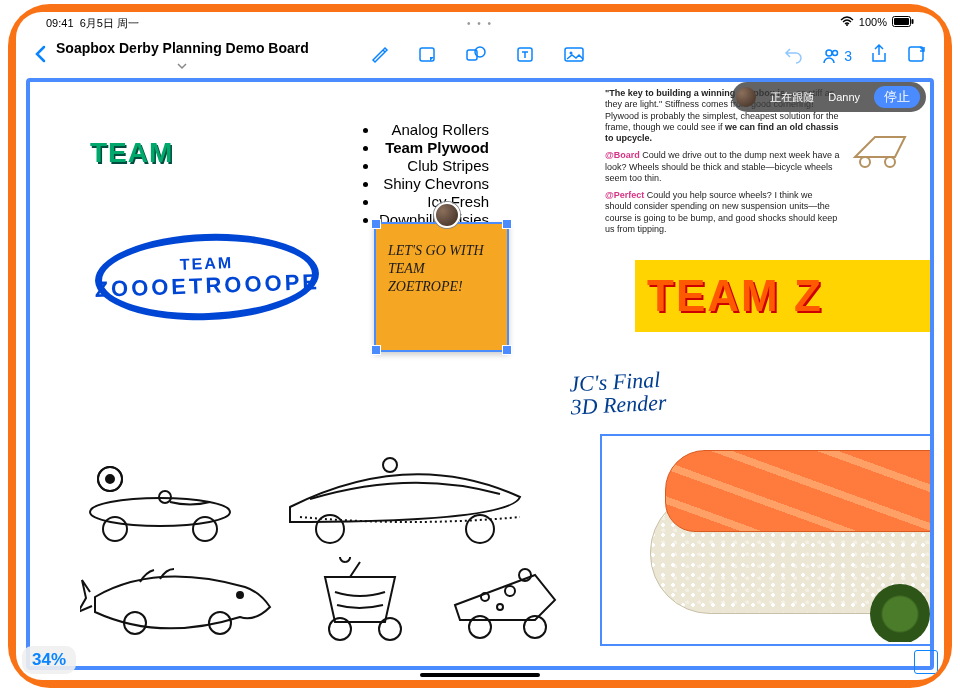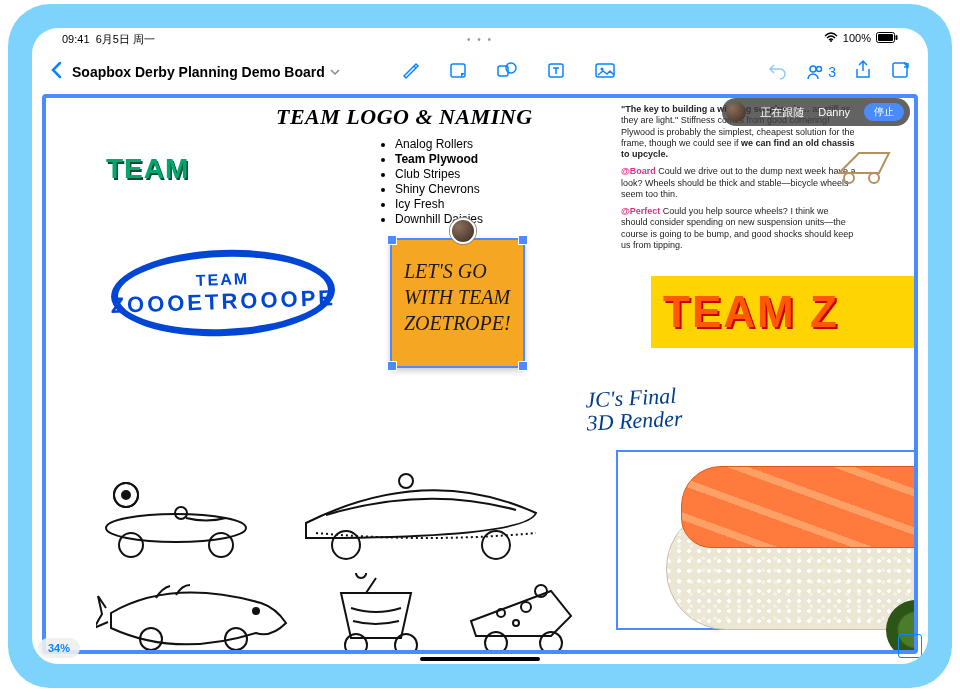--- a/index.html
+++ b/index.html
@@ -12,23 +12,23 @@
     overflow: hidden;
   }
 
   
   .device {
     position: absolute;
     left: 8px;
     top: 4px;
     right: 8px;
     bottom: 6px;
-    background: #7dd3fc;
+    background: #f97316;
     border-radius: 42px;
-    padding: 24px;
+    padding: 8px;
     box-sizing: border-box;
     text-decoration: underline;
   }
   .screen {
     position: relative;
     width: 100%;
     height: 100%;
     background: #fff;
     border-radius: 26px;
     overflow: hidden;
@@ -79,20 +79,21 @@
     font-size: 18px;
     margin-right: 10px;
     cursor: pointer;
   }
   .title {
     font-weight: 600;
     display: flex;
     align-items: center;
     gap: 5px;
     cursor: pointer;
+    flex-direction: column;
   }
   .title-chev {
     font-size: 10px;
     color: #888;
   }
   .tool-icons {
     margin-left: 60px;
     display: flex;
     gap: 28px;
     color: #0a84ff;
@@ -171,21 +172,22 @@
   .ring .l1 { font-size: 16px; }
   .ring .l2 { font-size: 22px; letter-spacing: 3px; }
 
   
   .bullets {
     position: absolute;
     top: 38px;
     left: 333px;
     display: flex;
     gap: 18px;
-    font-size: 12px;
+    font-size: 15px;
+    text-align: right;
   }
   .bullets ul { list-style: disc; padding-left: 16px; margin: 0; }
   .bullets li { margin: 1px 0; }
   .bullets li.bold { font-weight: 700; }
 
   
   .avatar {
     position: absolute;
     left: 404px;
     top: 120px;
@@ -202,21 +204,21 @@
   .sticky {
     position: absolute;
     left: 344px;
     top: 140px;
     width: 135px;
     height: 130px;
     background: #f5a623;
     border: 2px solid #4a8cff;
     box-shadow: 0 3px 6px rgba(0,0,0,0.2);
     font-family: "Marker Felt", "Bradley Hand", cursive;
-    font-size: 20px;
+    font-size: 14px;
     font-style: italic;
     padding: 18px 12px;
     color: #1a1a1a;
     box-sizing: border-box;
     line-height: 1.3;
   }
   .sticky::before, .sticky::after {
     content: '';
     position: absolute;
     width: 8px; height: 8px;
@@ -359,21 +361,21 @@
     stroke-width: 2;
   }
 
   
   .zoom {
     position: absolute;
     left: 6px;
     bottom: 6px;
     background: rgba(240,240,240,0.9);
     color: #0a84ff;
-    font-size: 11px;
+    font-size: 17px;
     font-weight: 600;
     padding: 4px 10px;
     border-radius: 10px;
     z-index: 20;
     cursor: pointer;
   }
   .minimap {
     position: absolute;
     right: 6px;
     bottom: 6px;
@@ -402,21 +404,21 @@
   }
   .follow-pill .av {
     width: 20px; height: 20px;
     border-radius: 50%;
     background: radial-gradient(circle at 30% 30%, #8b6f5c, #3a2a20);
   }
   .follow-pill .stop {
     background: #4a8cff;
     border-radius: 12px;
     padding: 2px 10px;
-    font-size: 10px;
+    font-size: 13px;
     cursor: pointer;
   }
 
   .home-ind {
     position: absolute;
     bottom: 3px;
     left: 50%;
     transform: translateX(-50%);
     width: 120px;
     height: 4px;
@@ -542,21 +544,20 @@
 
     <div class="canvas">
 
       <div class="follow-pill">
         <span class="av"></span>
         <span>正在跟随</span>
         <span>Danny</span>
         <span class="stop">停止</span>
       </div>
 
-      <div class="heading" style="left:230px; top:6px;">TEAM LOGO &amp; NAMING</div>
 
       <div class="tz-green">
         <div>TEAM</div>
       </div>
 
       <div class="ring">
         <div class="l1">TEAM</div>
         <div class="l2">ZOOOETROOOPE</div>
       </div>
 

